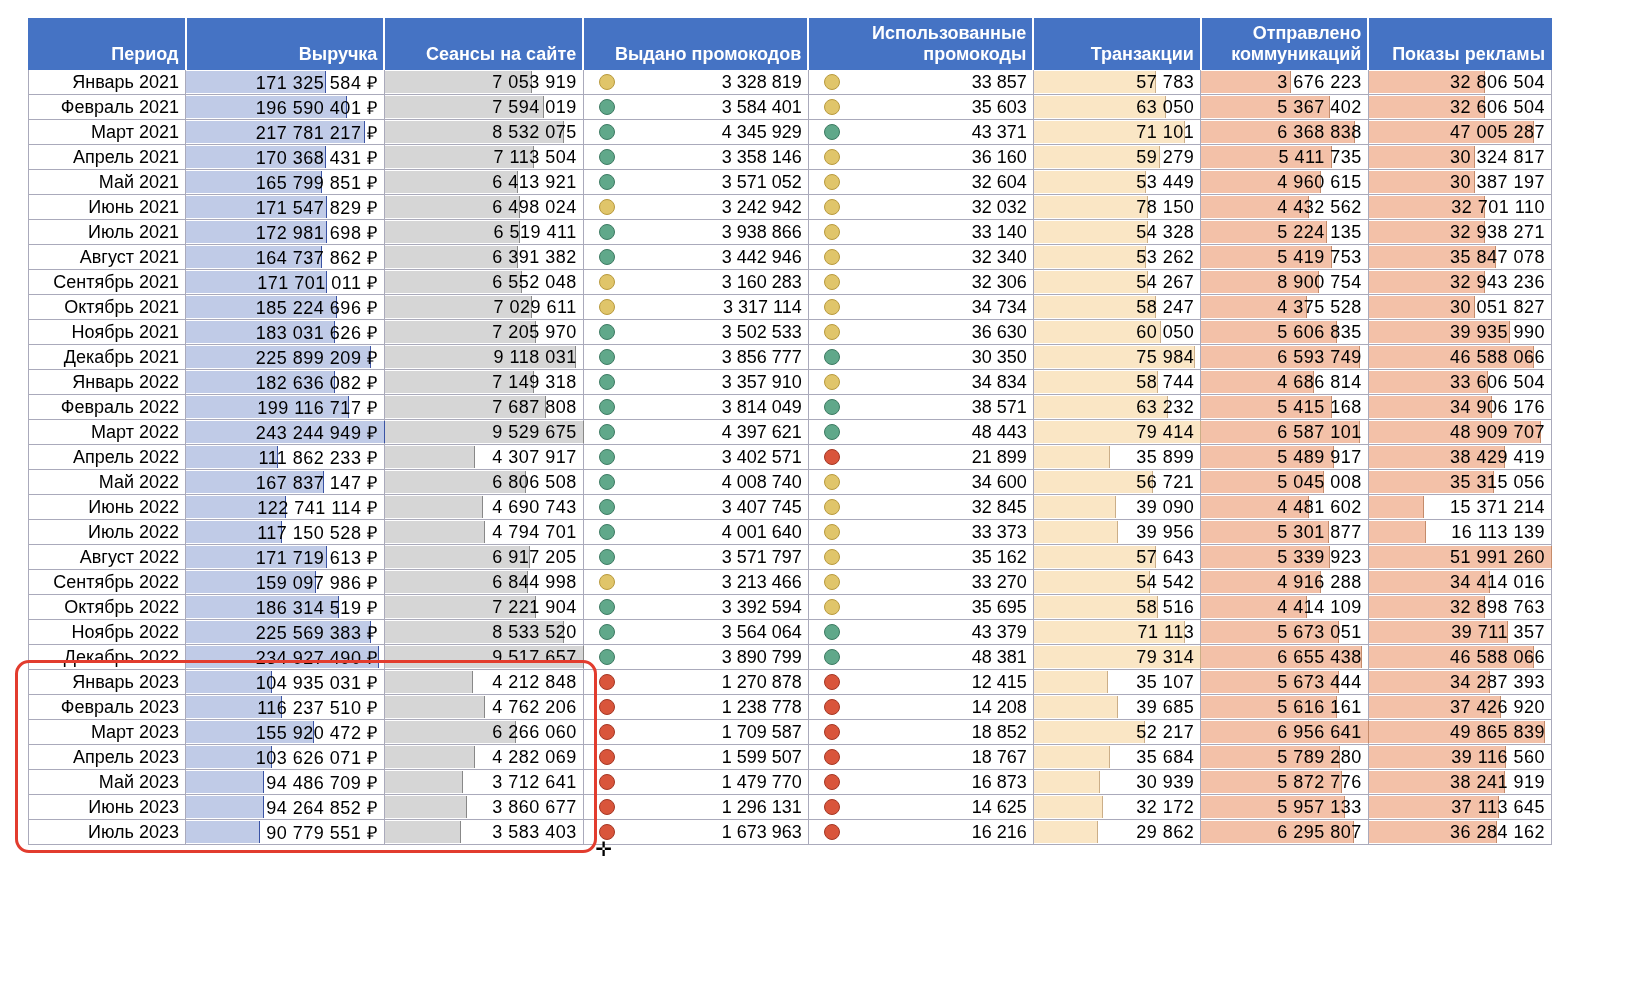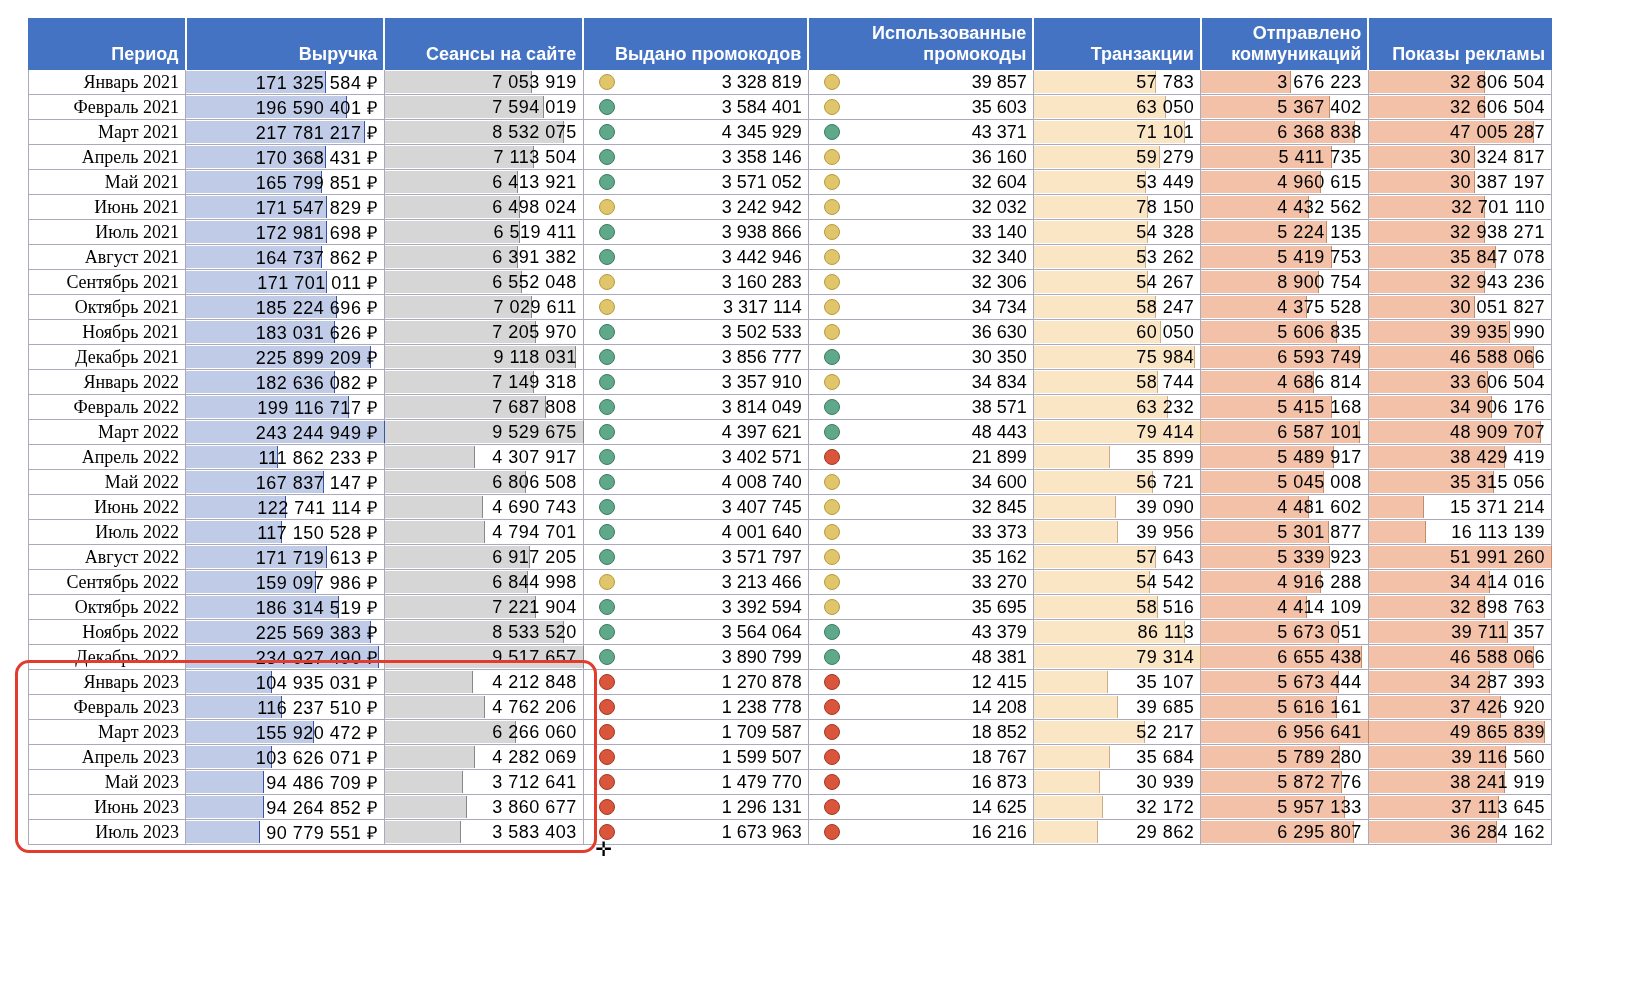--- a/index.html
+++ b/index.html
@@ -45,21 +45,20 @@
   .period-cell {
     text-align: right;
     padding: 0 6px 0 4px;
     font-size: 18px;
     color: #000;
     position: relative;
     height: 100%;
     display: flex;
     align-items: center;
     justify-content: flex-end;
-    font-family: Liberation Serif, serif;
   }
   
   .bar-cell {
     position: relative;
     height: 100%;
     display: flex;
     align-items: center;
     justify-content: flex-end;
     padding: 0 6px 0 2px;
     font-size: 18px;
@@ -176,21 +175,21 @@
                 <span class="dot yellow"></span>
               </span>
               <span class="val">3 328 819</span>
             </div>
           </td>
           <td>
             <div class="ind-cell">
               <span class="dot-wrap">
                 <span class="dot yellow"></span>
               </span>
-              <span class="val">39 857</span>
+              <span class="val">33 857</span>
             </div>
           </td>
           <td>
             <div class="bar-cell bar-cream">
               <span class="bar" style="width:73%"></span>
               <span class="val">57 783</span>
             </div>
           </td>
           <td>
             <div class="bar-cell bar-salmon">
@@ -1304,21 +1303,21 @@
             <div class="ind-cell">
               <span class="dot-wrap">
                 <span class="dot green"></span>
               </span>
               <span class="val">43 379</span>
             </div>
           </td>
           <td>
             <div class="bar-cell bar-cream">
               <span class="bar" style="width:90%"></span>
-              <span class="val">86 113</span>
+              <span class="val">71 113</span>
             </div>
           </td>
           <td>
             <div class="bar-cell bar-salmon">
               <span class="bar" style="width:82%"></span>
               <span class="val">5 673 051</span>
             </div>
           </td>
           <td>
             <div class="bar-cell bar-salmon2">

